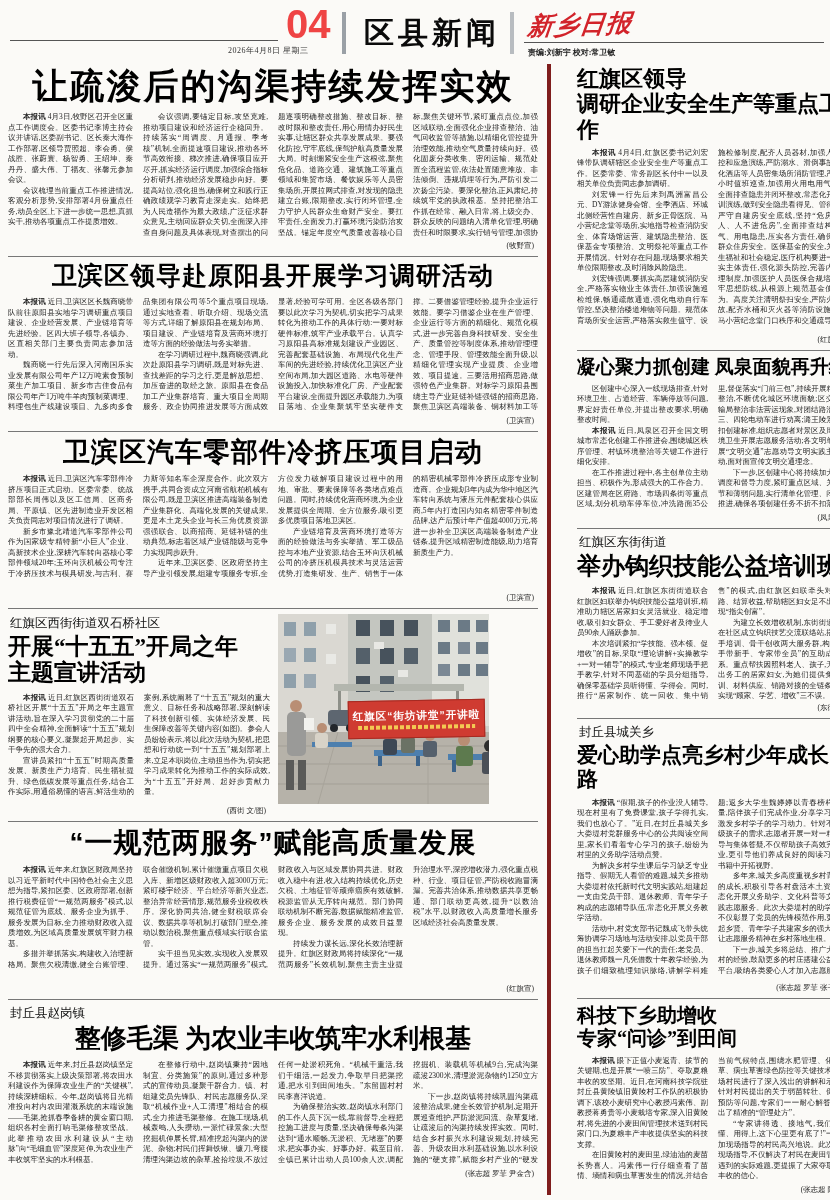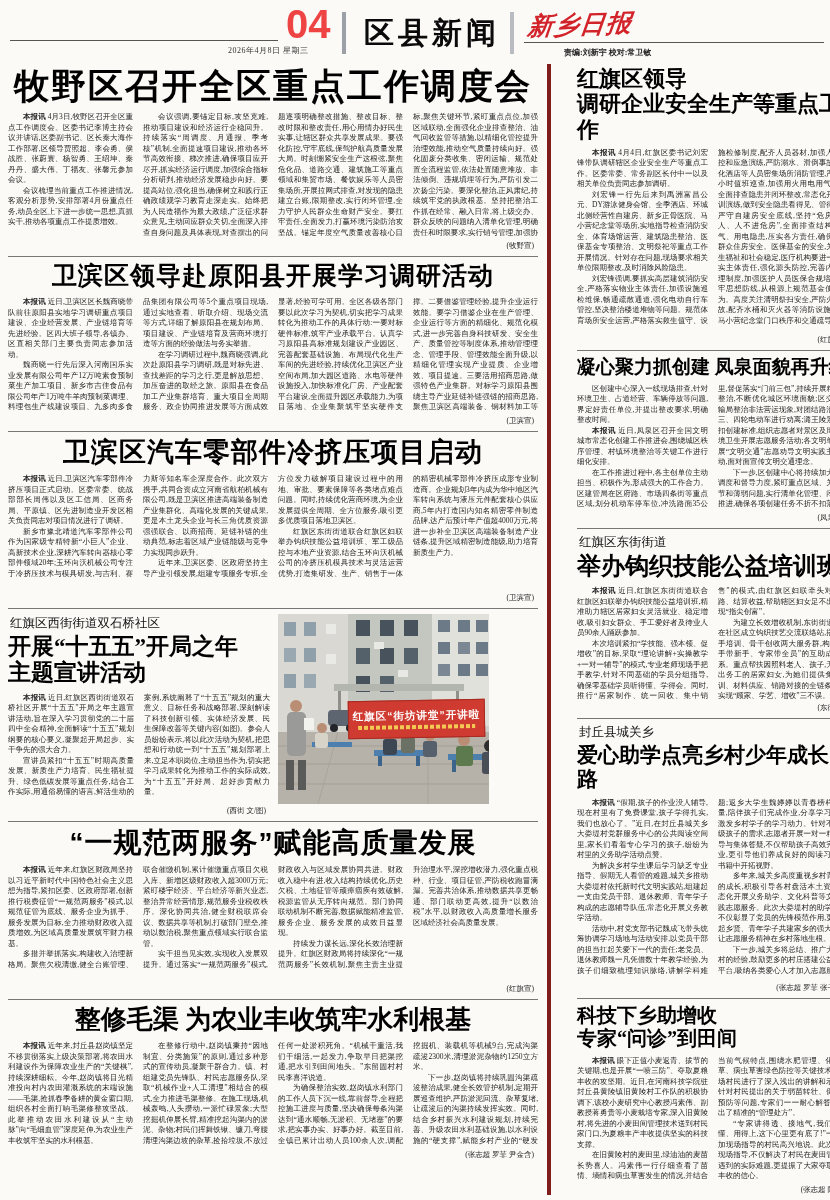--- a/index.html
+++ b/index.html
@@ -12,21 +12,21 @@
   .h-date{position:absolute;left:220px;top:45px;font-size:8px;color:#333;letter-spacing:.5px;}
   .h-num{position:absolute;left:278px;top:2px;font-size:40px;font-weight:900;color:#ef4444;
          font-family:Liberation Sans, sans-serif;}
   .h-bar1{position:absolute;left:334px;top:12px;width:4px;height:42px;background:#9aa0a6;}
   .h-section{position:absolute;left:356px;top:13px;font-size:30px;font-weight:900;color:#0a0a0a;
              letter-spacing:4px;font-family:"Liberation Sans","DejaVu Sans",sans-serif;}
   .h-bar2{position:absolute;left:502px;top:12px;width:4px;height:42px;background:#b8bcc0;}
   .h-logo{position:absolute;left:520px;top:8px;font-size:25px;font-weight:900;color:#d2232a;
           font-style:italic;transform:skewX(-8deg) rotate(-2deg);letter-spacing:1px;}
   .h-line-right{position:absolute;left:516px;top:42px;width:300px;border-top:1px solid #555;}
-  .h-editors{position:absolute;left:520px;top:47px;font-size:8px;color:#222;font-weight:700;margin-left:36px;}
+  .h-editors{position:absolute;left:520px;top:47px;font-size:8px;color:#222;font-weight:700;}
   
   .content{display:flex;}
   .left{width:530px;flex:none;}
   .right{width:272px;flex:none;border-left:4px solid #7f1d1d;padding-left:26px;margin-left:9px;}
   .sep{border-top:1px solid #777;margin:5px 0;}
   .kicker{font-size:12.5px;color:#111;margin:1px 0 2px 2px;}
   .hl{font-weight:900;color:#000;line-height:1.15;margin:2px 0 6px 0;white-space:pre-line;}
   .hl-serif{font-family:"Liberation Serif","DejaVu Serif",serif;}
   .hl-sans{font-family:"Liberation Sans","DejaVu Sans",sans-serif;}
   .center{text-align:center;}
@@ -64,21 +64,21 @@
     <div class="h-logo">新乡日报</div>
     <div class="h-line-right"></div>
     <div class="h-editors">责编:刘新宇 校对:常卫敏</div>
   </div>
 
   <div class="content">
 
     <div class="left">
 
       <div>
-        <div class="hl hl-sans center" style="font-size:35px;letter-spacing:2px;">牧野区召开全区重点工作调度会</div>
+        <div class="hl hl-sans center" style="font-size:35px;letter-spacing:2px;">让疏浚后的沟渠持续发挥实效</div>
         <div class="body cols4" style="height:128px;">
             <p class="para"><b>本报讯 </b>4月3日,牧野区召开全区重点工作调度会。区委书记李博主持会议并讲话,区委副书记、区长秦大海作工作部署,区领导贾照超、李会勇、侯战胜、张蔚寰、杨智勇、王绍坤、秦丹丹、盛大伟、丁福友、张馨元参加会议。</p>
             <p class="para">会议梳理当前重点工作推进情况,客观分析形势,安排部署4月份重点任务,动员全区上下进一步统一思想,真抓实干,推动各项重点工作提质增效。</p>
             <p class="para">会议强调,要锚定目标,攻坚克难,推动项目建设和经济运行企稳回升。持续落实“周调度、月通报、季考核”机制,全面提速项目建设,推动各环节高效衔接、梯次推进,确保项目应开尽开,抓实经济运行调度,加强综合指标分析研判,推动经济发展稳步向好。要提高站位,强化担当,确保树立和践行正确政绩观学习教育走深走实。始终把为人民造福作为最大政绩,广泛征求群众意见,主动回应群众关切,全面深入排查自身问题及具体表现,对查摆出的问题逐项明确整改措施、整改目标、整改时限和整改责任,用心用情办好民生实事,让辖区群众共享发展成果。要强化防控,守牢底线,保驾护航高质量发展大局。时刻绷紧安全生产这根弦,聚焦危化品、道路交通、建筑施工等重点领域和集贸市场、餐饮娱乐等人员密集场所,开展拉网式排查,对发现的隐患建立台账,限期整改,实行闭环管理,全力守护人民群众生命财产安全。要扛牢责任,全面发力,打赢环境污染防治攻坚战。锚定年度空气质量改善核心目标,聚焦关键环节,紧盯重点点位,加强区域联动,全面强化企业排查整治、油气回收监管等措施,以精细化管控提升治理效能,推动空气质量持续向好。强化固废分类收集、密闭运输、规范处置全流程监管,依法处置随意堆放、非法倾倒、违规填埋等行为,严防引发二次扬尘污染。要深化整治,正风肃纪,持续筑牢党的执政根基。坚持把整治工作抓在经常、融入日常,将上级交办、群众反映的问题纳入清单化管理,明确责任和时限要求,实行销号管理,加强协同联动,形成“上下联动、左右协同”的整治格局,以过硬整治成效回应群众期盼,夯实执政根基。</p>
           </div>
         <div class="credit-row">(牧野宣)</div>
       </div>
 
       <div class="sep"></div>
 
@@ -93,21 +93,21 @@
       </div>
 
       <div class="sep"></div>
 
       <div>
         <div class="hl hl-serif center" style="font-size:27px;letter-spacing:1px;">卫滨区汽车零部件冷挤压项目启动</div>
         <div class="body cols4" style="height:118px;">
             <p class="para"><b>本报讯 </b>近日,卫滨区汽车零部件冷挤压项目正式启动。区委常委、统战部部长周伟以及区工信局、区商务局、平原镇、区先进制造业开发区相关负责同志对项目情况进行了调研。</p>
             <p class="para">新乡市豫北靖道汽车零部件公司作为国家级专精特新“小巨人”企业、高新技术企业,深耕汽车转向器核心零部件领域20年;玉环向沃机械公司专注于冷挤压技术与模具研发,与吉利、赛力斯等知名车企深度合作。此次双方携手,共同合资成立河南省航柏机械有限公司,既是卫滨区推进高端装备制造产业集群化、高端化发展的关键成果,更是本土龙头企业与长三角优质资源强强联合、以商招商、延链补链的生动典范,标志着区域产业链能级与竞争力实现同步跃升。</p>
             <p class="para">近年来,卫滨区委、区政府坚持主导产业引领发展,组建专项服务专班,全方位发力破解项目建设过程中的用地、审批、要素保障等各类堵点难点问题。同时,持续优化营商环境,为企业发展提供全周期、全方位服务,吸引更多优质项目落地卫滨区。</p>
-            <p class="para">红旗区东街街道联合红旗区妇联举办钩织技能公益培训班、军工级品控与本地产业资源,结合玉环向沃机械公司的冷挤压机模具技术与灵活运营优势,打造集研发、生产、销售于一体的精密机械零部件冷挤压成形专业制造商。企业规划3年内成为华中地区汽车转向系统与液压元件配套核心供应商,5年内打造国内知名精密零件制造品牌,达产后预计年产值超4000万元,将进一步补全卫滨区高端装备制造产业链条,提升区域精密制造能级,助力培育新质生产力。</p>
+            <p class="para">产业链培育及营商环境打造等方面的经验做法与务实举措、军工级品控与本地产业资源,结合玉环向沃机械公司的冷挤压机模具技术与灵活运营优势,打造集研发、生产、销售于一体的精密机械零部件冷挤压成形专业制造商。企业规划3年内成为华中地区汽车转向系统与液压元件配套核心供应商,5年内打造国内知名精密零件制造品牌,达产后预计年产值超4000万元,将进一步补全卫滨区高端装备制造产业链条,提升区域精密制造能级,助力培育新质生产力。</p>
           </div>
         <div class="credit-row">(卫滨宣)</div>
       </div>
 
       <div class="sep"></div>
 
       <div class="mid-row">
         <div class="mid-text">
           <div class="kicker">红旗区西街街道双石桥社区</div>
           <div class="hl hl-serif" style="font-size:23px;">开展“十五五”开局之年
@@ -226,20 +226,21 @@
             <p class="para">多措并举抓落实,构建收入治理新格局。聚焦欠税清缴,健全台账管理、联合催缴机制,累计催缴重点项目欠税入库、新增区级财政收入超3000万元;紧盯楼宇经济、平台经济等新兴业态,整治异常经营情形,规范服务业税收秩序。深化协同共治,健全财税联席会议、数据共享等机制,打破部门壁垒,推动以数治税,聚焦重点领域实行联合监管。</p>
             <p class="para">实干担当见实效,实现收入发展双提升。通过落实“一规范两服务”模式,财政收入与区域发展协同共进。财政收入稳中有进,收入结构持续优化,历史欠税、土地征管等顽瘴痼疾有效破解,税源监管从无序转向规范。部门协同联动机制不断完善,数据赋能精准监管,服务企业、服务发展的成效日益显现。</p>
             <p class="para">持续发力谋长远,深化长效治理新提升。红旗区财政局将持续深化“一规范两服务”长效机制,聚焦主责主业提升治理水平,深挖增收潜力,强化重点税种、行业、项目征管,严防税收跑冒滴漏。完善共治体系,推动数据共享更畅通、部门联动更高效,提升“以数治税”水平,以财政收入高质量增长服务区域经济社会高质量发展。</p>
           </div>
         <div class="credit-row">(红旗宣)</div>
       </div>
 
       <div class="sep"></div>
 
       <div>
+        <div class="kicker">封丘县赵岗镇</div>
         <div class="hl hl-serif center" style="font-size:26px;margin-top:0;">整修毛渠 为农业丰收筑牢水利根基</div>
         <div class="body cols4" style="height:108px;">
             <p class="para"><b>本报讯 </b>近年来,封丘县赵岗镇坚定不移贯彻落实上级决策部署,将农田水利建设作为保障农业生产的“关键棋”,持续深耕细耘。今年,赵岗镇将目光精准投向村内农田灌溉系统的末端设施——毛渠,抢抓春季备耕的黄金窗口期,组织各村全面打响毛渠修整攻坚战。此举推动农田水利建设从“主动脉”向“毛细血管”深度延伸,为农业生产丰收筑牢坚实的水利根基。</p>
             <p class="para">在整修行动中,赵岗镇秉持“因地制宜、分类施策”的原则,通过多种形式的宣传动员,凝聚干群合力。镇、村组建党员先锋队、村民志愿服务队,采取“机械作业+人工清理”相结合的模式,全力推进毛渠整修。在施工现场,机械轰鸣,人头攒动,一派忙碌景象;大型挖掘机伸展长臂,精准挖起沟渠内的淤泥、杂物;村民们挥舞铁锹、镰刀,弯腰清理沟渠边坡的杂草,捡拾垃圾,不放过任何一处淤积死角。“机械干重活,我们干细活,一起发力,争取早日把渠挖通,把水引到田间地头。”东留固村村民李喜洋说道。</p>
             <p class="para">为确保整治实效,赵岗镇水利部门的工作人员下沉一线,靠前督导,全程把控施工进度与质量,坚决确保每条沟渠达到“通水顺畅,无淤积、无堵塞”的要求,把实事办实、好事办好。截至目前,全镇已累计出动人员100余人次,调配挖掘机、装载机等机械9台,完成沟渠疏浚2300米,清理淤泥杂物约1250立方米。</p>
             <p class="para">下一步,赵岗镇将持续巩固沟渠疏浚整治成果,健全长效管护机制,定期开展巡查维护,严防淤泥回流、杂草复堵,让疏浚后的沟渠持续发挥实效。同时,结合乡村振兴水利建设规划,持续完善、升级农田水利基础设施,以水利设施的“硬支撑”,赋能乡村产业的“硬发展”,让清水润田地,用水利之力绘就乡村振兴的美丽画卷。</p>
           </div>
         <div class="credit-row">(张志超 罗菲 尹金含)</div>
       </div>
 

